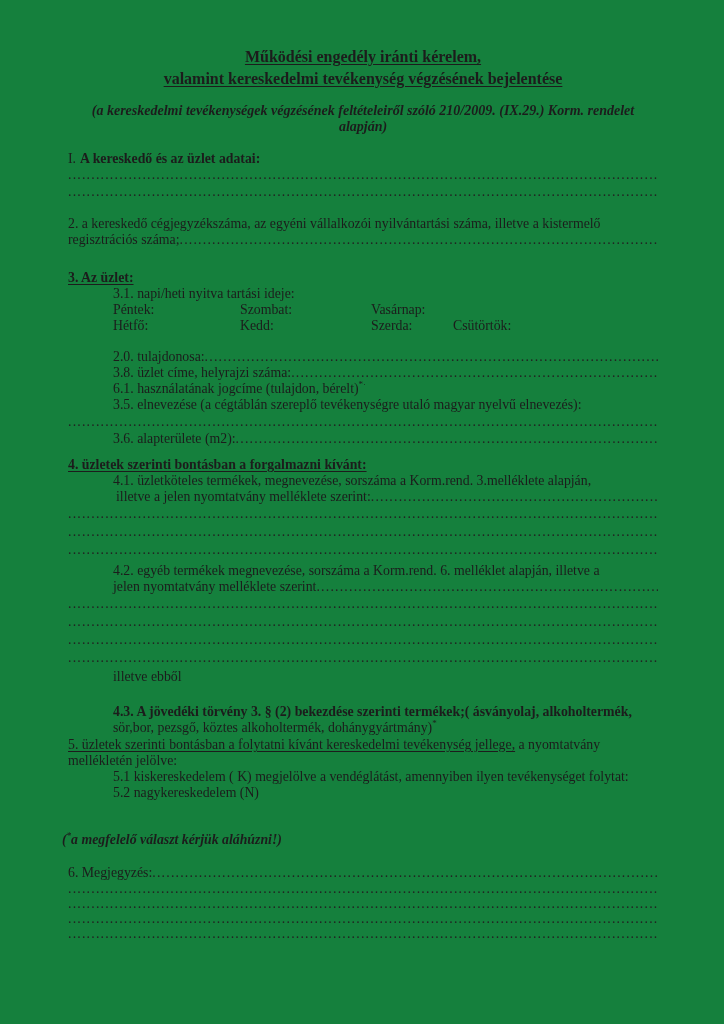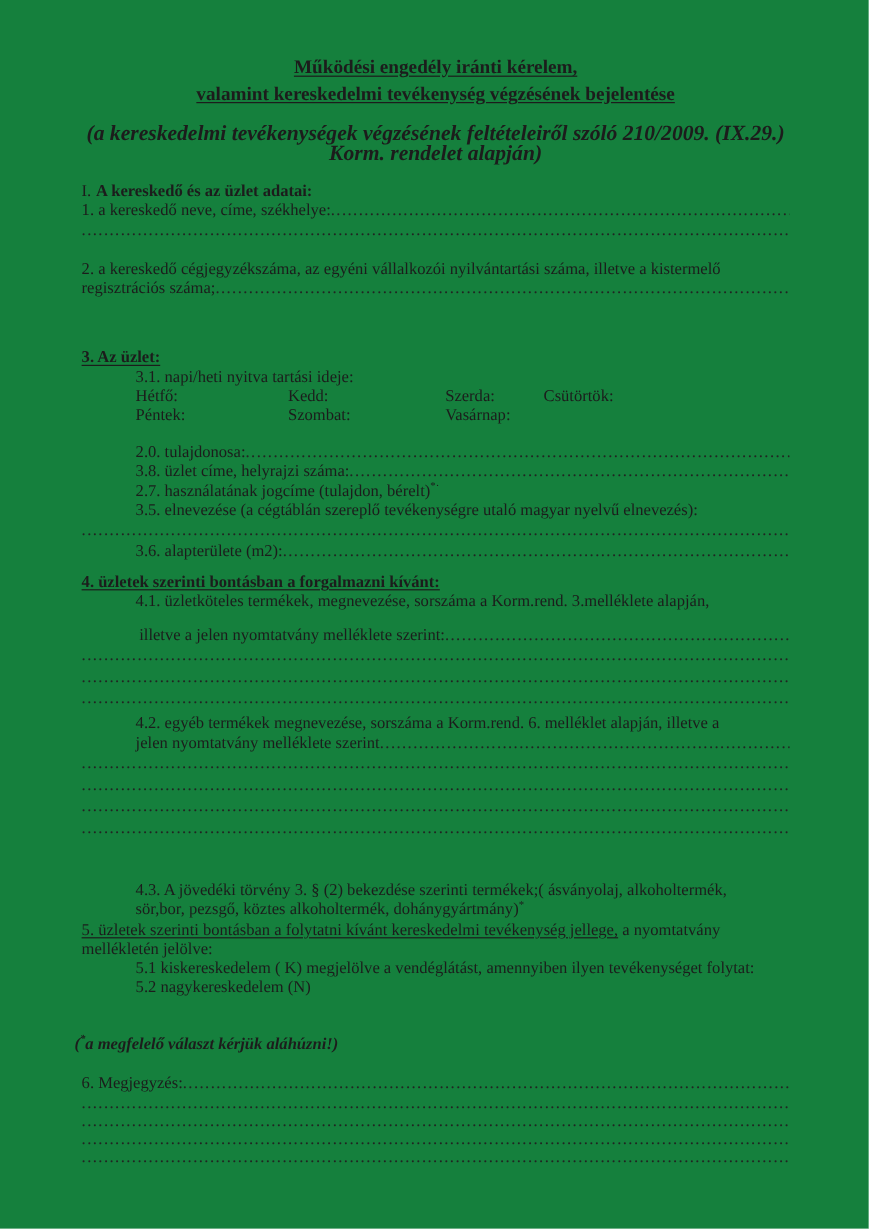--- a/index.html
+++ b/index.html
@@ -10,24 +10,24 @@
     box-sizing:border-box;
     padding:46px 66px 0 68px;
     font-family:"Liberation Serif", serif;
     font-size:13.8px;
     line-height:16px;
     color:#1c1c1c;
     overflow:hidden;
   }
   .title{text-align:center;font-weight:bold;font-size:16px;line-height:22px;}
   .title .tl{text-decoration:underline;text-underline-offset:2px;}
-  .subtitle{margin-top:13px;text-align:center;font-style:italic;font-weight:bold;font-size:18px;}
+  .subtitle{margin-top:13px;text-align:center;font-style:italic;font-weight:bold;font-size:14px;}
   .line{min-height:16px;}
   .indent{padding-left:45px;}
-  .indent2{padding-left:48px;margin-top:12px;}
+  .indent2{padding-left:48px;}
   .b{font-weight:bold;margin-top:32px;}
   .u{text-decoration:underline;text-underline-offset:2px;}
   .num{margin-right:4px;}
   .fill-line{display:flex;align-items:baseline;}
   .fill{flex:1 1 0;overflow:hidden;white-space:nowrap;letter-spacing:1.2px;color:#222;}
   .dotline{display:flex;line-height:18px;height:18px;}
   .dotline .fill{width:100%;}
   .dotline15{line-height:15px;height:15px;}
   .days{display:grid;grid-template-columns:127px 131px 82px auto;}
   sup{font-size:0.65em;vertical-align:super;line-height:0;}
@@ -40,57 +40,56 @@
 
   <div class="title">
     <div class="tl">Működési engedély iránti kérelem,</div>
     <div class="tl">valamint kereskedelmi tevékenység végzésének bejelentése</div>
   </div>
   <div class="subtitle">(a kereskedelmi tevékenységek végzésének feltételeiről szóló 210/2009. (IX.29.) Korm. rendelet alapján)</div>
 
   <div class="line" style="margin-top:16px;"><span class="num">I.</span><span class="b">A kereskedő és az üzlet adatai:</span></div>
 
   <div class="line fill-line">
-    <span>1. a kereskedő neve, címe, székhelye:</span>
       <span class="fill">................................................................................................................................................................................................................................................</span>
   </div>
   <div class="dotline">
       <span class="fill">................................................................................................................................................................................................................................................</span>
     </div>
 
   <div class="line" style="margin-top:15px;">2. a kereskedő cégjegyzékszáma, az egyéni vállalkozói nyilvántartási száma, illetve a kistermelő</div>
   <div class="line fill-line">
     <span>regisztrációs száma;</span>
       <span class="fill">................................................................................................................................................................................................................................................</span>
   </div>
 
-  <div class="line b u" style="margin-top:42px;">3. Az üzlet:</div>
+  <div class="line b u" style="margin-top:22px;">3. Az üzlet:</div>
   <div class="line indent">3.1. napi/heti nyitva tartási ideje:</div>
 
+  <div class="days indent">
+    <span>Péntek:</span>
+    <span>Szombat:</span>
+    <span>Vasárnap:</span>
+  </div>
   <div class="days indent">
     <span>Hétfő:</span>
     <span>Kedd:</span>
     <span>Szerda:</span>
     <span>Csütörtök:</span>
-  </div>
-  <div class="days indent">
-    <span>Péntek:</span>
-    <span>Szombat:</span>
-    <span>Vasárnap:</span>
   </div>
 
   <div class="line fill-line indent" style="margin-top:15px;">
     <span>2.0. tulajdonosa:</span>
       <span class="fill">................................................................................................................................................................................................................................................</span>
   </div>
   <div class="line fill-line indent">
     <span>3.8. üzlet címe, helyrajzi száma:</span>
       <span class="fill">................................................................................................................................................................................................................................................</span>
   </div>
-  <div class="line indent"><span>2.7. használatának jogcíme (tulajdon, bérelt)</span><sup>*·</sup></div>
+  <div class="line indent"><span>6.1. használatának jogcíme (tulajdon, bérelt)</span><sup>*·</sup></div>
   <div class="line indent">3.5. elnevezése (a cégtáblán szereplő tevékenységre utaló magyar nyelvű elnevezés):</div>
   <div class="dotline">
       <span class="fill">................................................................................................................................................................................................................................................</span>
     </div>
   <div class="line fill-line indent">
     <span>3.6. alapterülete (m2):</span>
       <span class="fill">................................................................................................................................................................................................................................................</span>
   </div>
 
   <div class="line b u" style="margin-top:10px;">4. üzletek szerinti bontásban a forgalmazni kívánt:</div>
@@ -120,22 +119,23 @@
   <div class="dotline">
       <span class="fill">................................................................................................................................................................................................................................................</span>
     </div>
   <div class="dotline">
       <span class="fill">................................................................................................................................................................................................................................................</span>
     </div>
   <div class="dotline">
       <span class="fill">................................................................................................................................................................................................................................................</span>
     </div>
 
+  <div class="line indent" style="margin-top:2px;">illetve ebből</div>
 
-  <div class="line indent" style="margin-top:35px;">4.3. A jövedéki törvény 3. § (2)  bekezdése szerinti termékek;( ásványolaj, alkoholtermék,</div>
+  <div class="line indent" style="margin-top:19px;font-weight:bold;">4.3. A jövedéki törvény 3. § (2)  bekezdése szerinti termékek;( ásványolaj, alkoholtermék,</div>
   <div class="line indent"><span>sör,bor, pezsgő, köztes alkoholtermék, dohánygyártmány)</span><sup>*</sup></div>
 
   <div class="line" style="margin-top:1px;"><span class="u">5. üzletek szerinti bontásban a folytatni kívánt kereskedelmi tevékenység jellege,</span><span> a nyomtatvány</span></div>
   <div class="line">mellékletén jelölve:</div>
   <div class="line indent">5.1 kiskereskedelem ( K) megjelölve a vendéglátást, amennyiben ilyen tevékenységet folytat:</div>
   <div class="line indent">5.2 nagykereskedelem (N)</div>
 
   <div class="line footnote" style="margin-top:31px;"><span>(</span><sup>*</sup><span>a megfelelő választ kérjük aláhúzni!)</span></div>
 
   <div class="line fill-line" style="margin-top:17px;">

